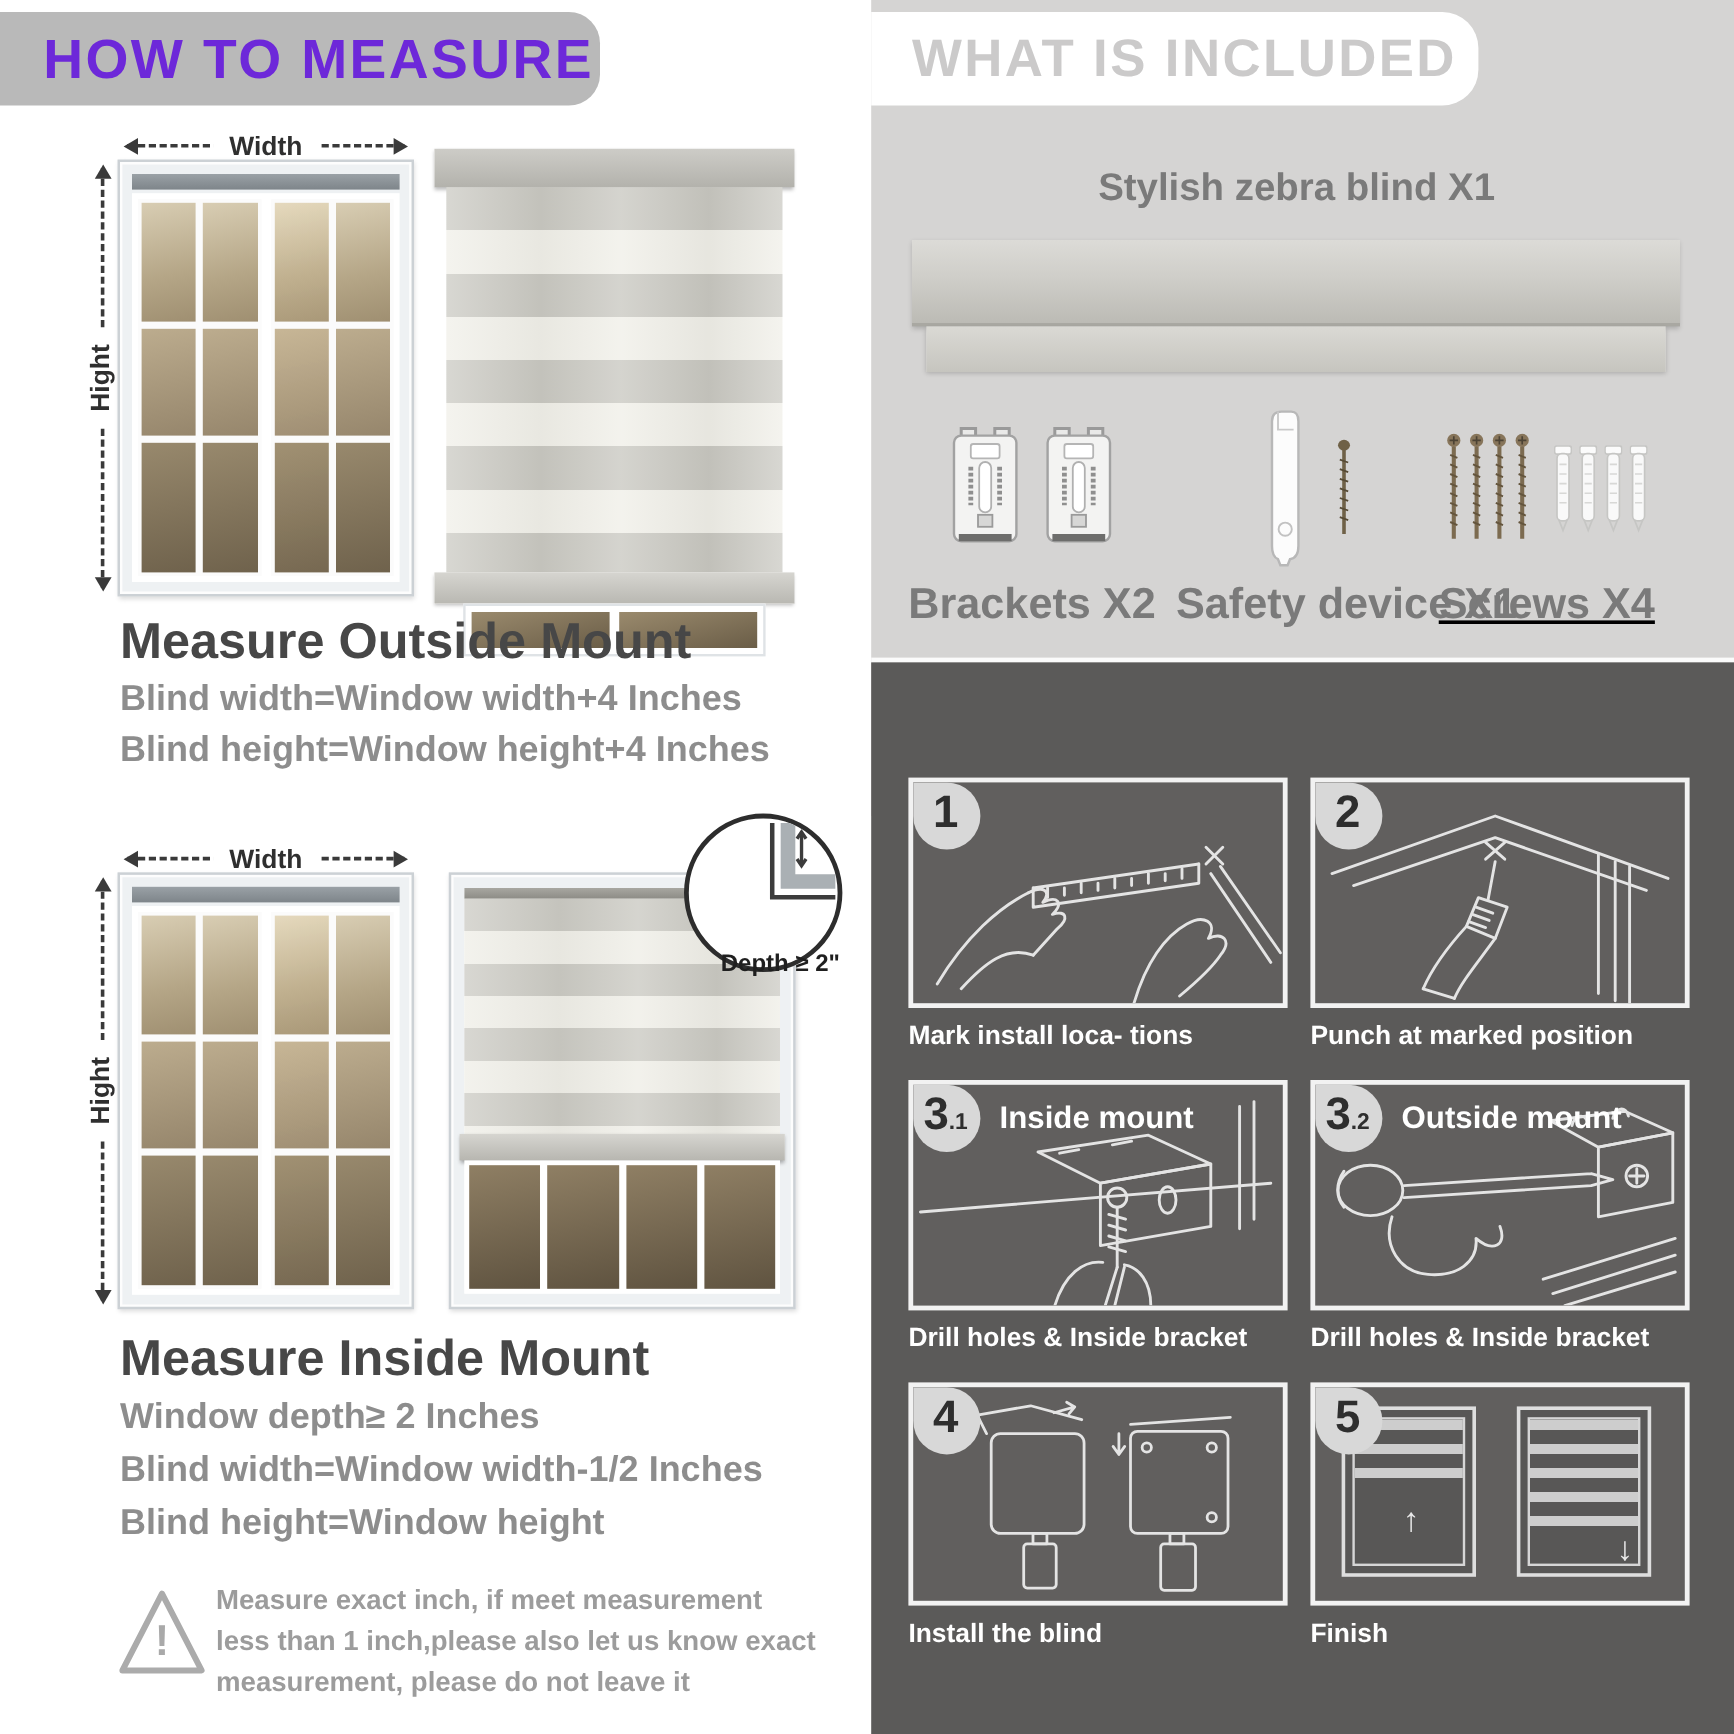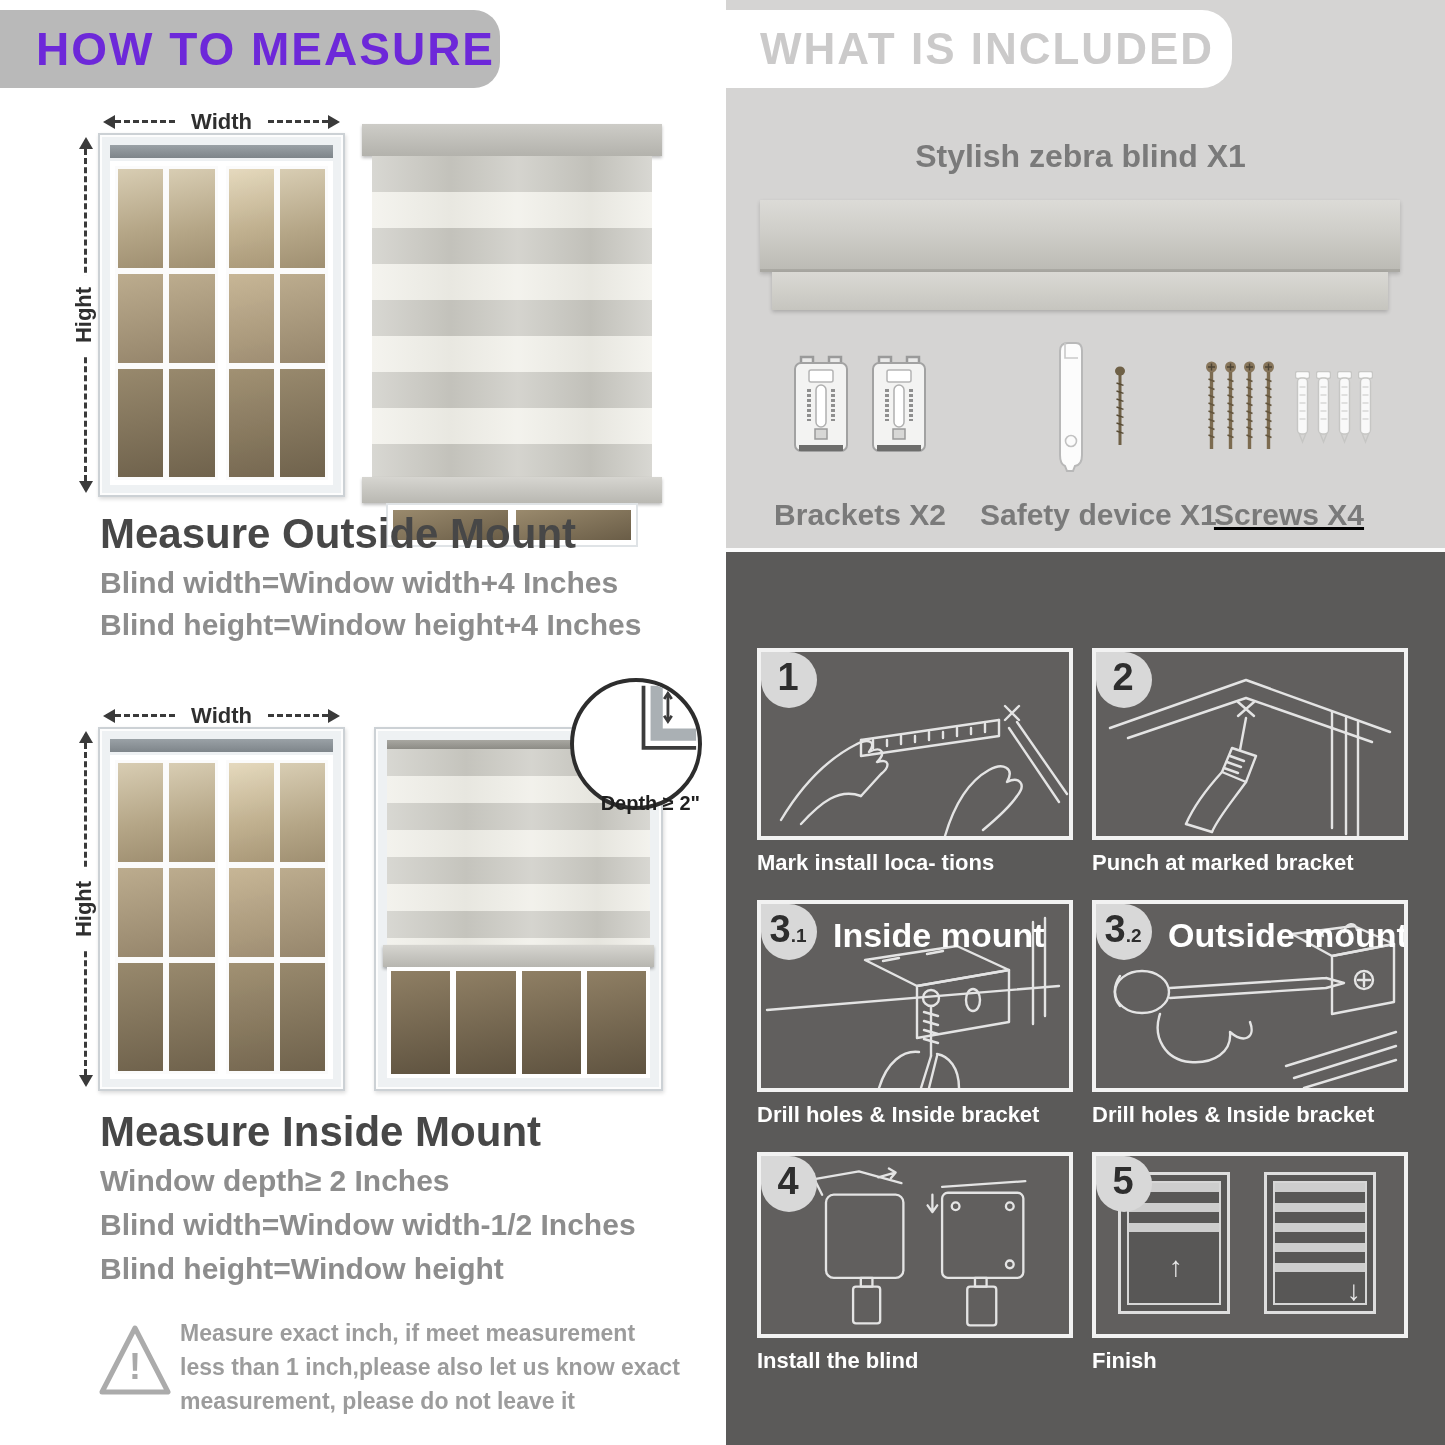--- a/index.html
+++ b/index.html
@@ -95,39 +95,39 @@
   .prod-lbl { position:absolute; left:0; right:10px; top:138px; text-align:center;
     font-size:32px; font-weight:bold; color:#7a7a7a; }
   .rail-main { position:absolute; left:34px; top:200px; width:640px; height:72px;
     background:linear-gradient(180deg,#dcdbd7 0%,#cfcec9 45%,#bcbbb5 100%);
     border-bottom:3px solid #a9a8a2; box-shadow:0 2px 4px rgba(0,0,0,.18); }
   .rail-sub { position:absolute; left:46px; top:272px; width:616px; height:38px;
     background:linear-gradient(180deg,#dad9d4 0%,#c6c5bf 100%);
     box-shadow:0 2px 4px rgba(0,0,0,.2); }
   .inc-item { position:absolute; top:340px; text-align:center; }
   .inc-art { height:136px; display:flex; align-items:center; justify-content:center; gap:14px; }
-  .inc-lbl { margin-top:22px; font-size:30px; font-weight:bold; color:#7a7a7a; white-space:nowrap; }
+  .inc-lbl { margin-top:6px; font-size:36px; font-weight:bold; color:#7a7a7a; white-space:nowrap; }
 
   .right-sep { position:absolute; left:726px; top:548px; width:719px; height:4px; background:#fbfbfb; }
   .right-bot { position:absolute; left:726px; top:552px; width:719px; height:893px; background:#5b5a59; }
   .iom-box { position:absolute; left:0; top:10px; width:580px; height:86px;
     background:#ffffff; border-radius:0 30px 30px 0;
     color:#3a3a3a; font-size:43px; font-weight:bold; letter-spacing:1px;
     line-height:86px; padding-left:32px; white-space:nowrap; }
   .steps { position:absolute; left:31px; top:96px; width:651px;
     display:grid; grid-template-columns:316px 316px; column-gap:19px; }
   .step { margin-bottom:16px; }
   .frame { position:relative; height:192px; border:4px solid #f2f2f2; background:#615f5e; overflow:hidden; }
   .frame.short { height:186px; }
   .badge { position:absolute; top:0; left:0; min-width:56px; height:56px; padding:0 6px 6px 4px;
     background:#d8d8d8; color:#2e2e2e; border-radius:0 100% 100% 100%;
     display:flex; align-items:center; justify-content:center;
     font-size:38px; font-weight:bold; z-index:3; }
   .badge small { font-size:19px; font-weight:bold; margin-top:14px; }
-  .ptitle { position:absolute; top:12px; left:72px; color:#fff; font-size:34px; font-weight:bold; z-index:3; white-space:nowrap; }
+  .ptitle { position:absolute; top:12px; left:72px; color:#fff; font-size:26px; font-weight:bold; z-index:3; white-space:nowrap; }
   .cap { margin-top:10px; min-height:34px; color:#fff; font-size:22px; font-weight:bold; white-space:nowrap; }
   .art { position:absolute; inset:0; }
   .art svg { width:100%; height:100%; }
   .sketch { stroke:#e4e4e4; stroke-width:2.4; fill:none; stroke-linecap:round; stroke-linejoin:round; }
 
   
   .p5win { position:absolute; top:16px; width:112px; height:142px; border:3px solid #dedede; background:#585756; }
   .p5in { position:absolute; inset:6px; border:2px solid #d6d6d6;
     background-repeat:no-repeat; }
   .p5a .p5in { background-image:repeating-linear-gradient(180deg,#cdcdcd 0 9px, rgba(0,0,0,0) 9px 20px); background-size:100% 58px; }
@@ -396,21 +396,21 @@
                 <path d="M142,50 l16,14 M158,50 l-16,14"></path>
                 <path d="M150,66 L144,98"></path>
                 <path d="M136,96 L160,104 L150,130 L126,120 Z"></path>
                 <path d="M134,104 L148,109 M131,110 L145,115 M128,116 L142,121"></path>
                 <path d="M126,120 C106,142 96,158 90,172 M150,130 C134,152 122,166 116,180"></path>
                 <path d="M90,172 L116,180"></path>
               </g>
             </svg>
           </div>
         </div>
-        <div class="cap">Punch at marked bracket</div>
+        <div class="cap">Punch at marked position</div>
       </div>
 
       <div class="step">
         <div class="frame">
           <div class="badge">
               <span>3</span>
               <small>.1</small>
             </div>
           <div class="ptitle">Inside mount</div>
           <div class="art">

